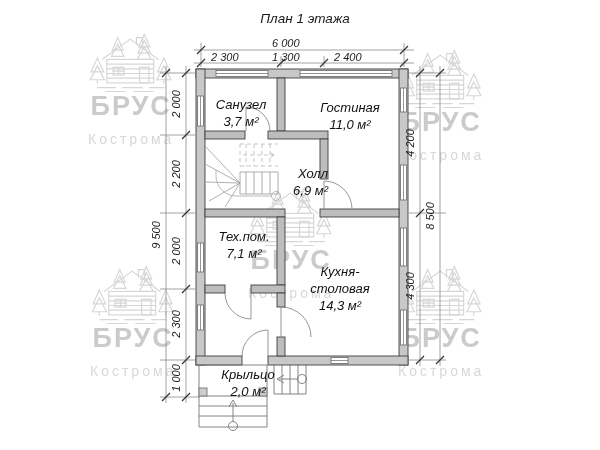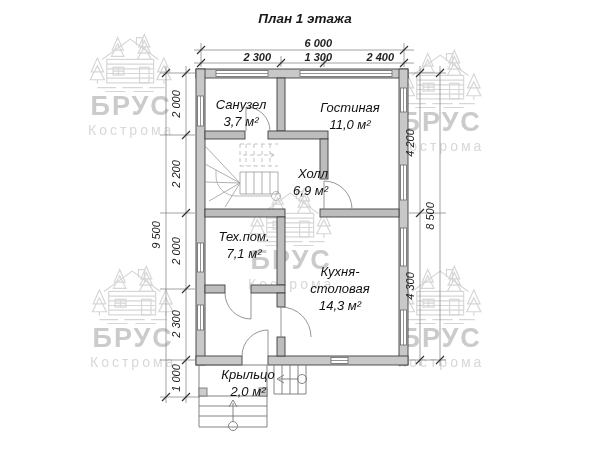--- a/index.html
+++ b/index.html
@@ -2,27 +2,27 @@
 <html><head>
 <meta charset="utf-8">
 <style>
   html,body{margin:0;padding:0;background:#fff;}
   #canvas{position:relative;width:600px;height:450px;background:#fff;overflow:hidden;
           font-family:"Liberation Sans",sans-serif;}
   
   .wm{position:absolute;display:flex;flex-direction:column;align-items:center;z-index:0;}
   .wm svg{width:86px;height:70px;display:block;}
   .wm .brand{font-weight:700;font-size:27px;line-height:1;color:#cbcbcb;letter-spacing:2px;margin-top:-3px;}
-  .wm .city{font-weight:400;font-size:14px;line-height:1;color:#d8d8d8;letter-spacing:3px;margin-top:3px;}
+  .wm .city{font-weight:400;font-size:14px;line-height:1;color:#d8d8d8;letter-spacing:3px;margin-top:12px;}
   
   #plan{position:absolute;left:0;top:0;z-index:2;}
   
-  .lbl{position:absolute;z-index:3;white-space:nowrap;font-weight:bold;}
+  .lbl{position:absolute;z-index:3;white-space:nowrap;}
   .title{font-style:italic;font-size:13.5px;color:#1a1a1a;text-align:center;}
-  .dim{font-style:italic;font-size:11px;color:#222;text-align:right;}
+  .dim{font-style:italic;font-size:11px;color:#222;text-align:left;}
   .vdim{position:absolute;z-index:3;width:64px;height:14px;text-align:center;
         font-style:italic;font-size:11px;color:#222;transform:rotate(-90deg);white-space:nowrap;}
   .room{position:absolute;z-index:3;font-style:italic;font-size:13px;line-height:1.3;
         color:#111;text-align:center;}
   .room span{display:block;}
 </style>
 </head>
 <body>
 
 <div id="canvas">

